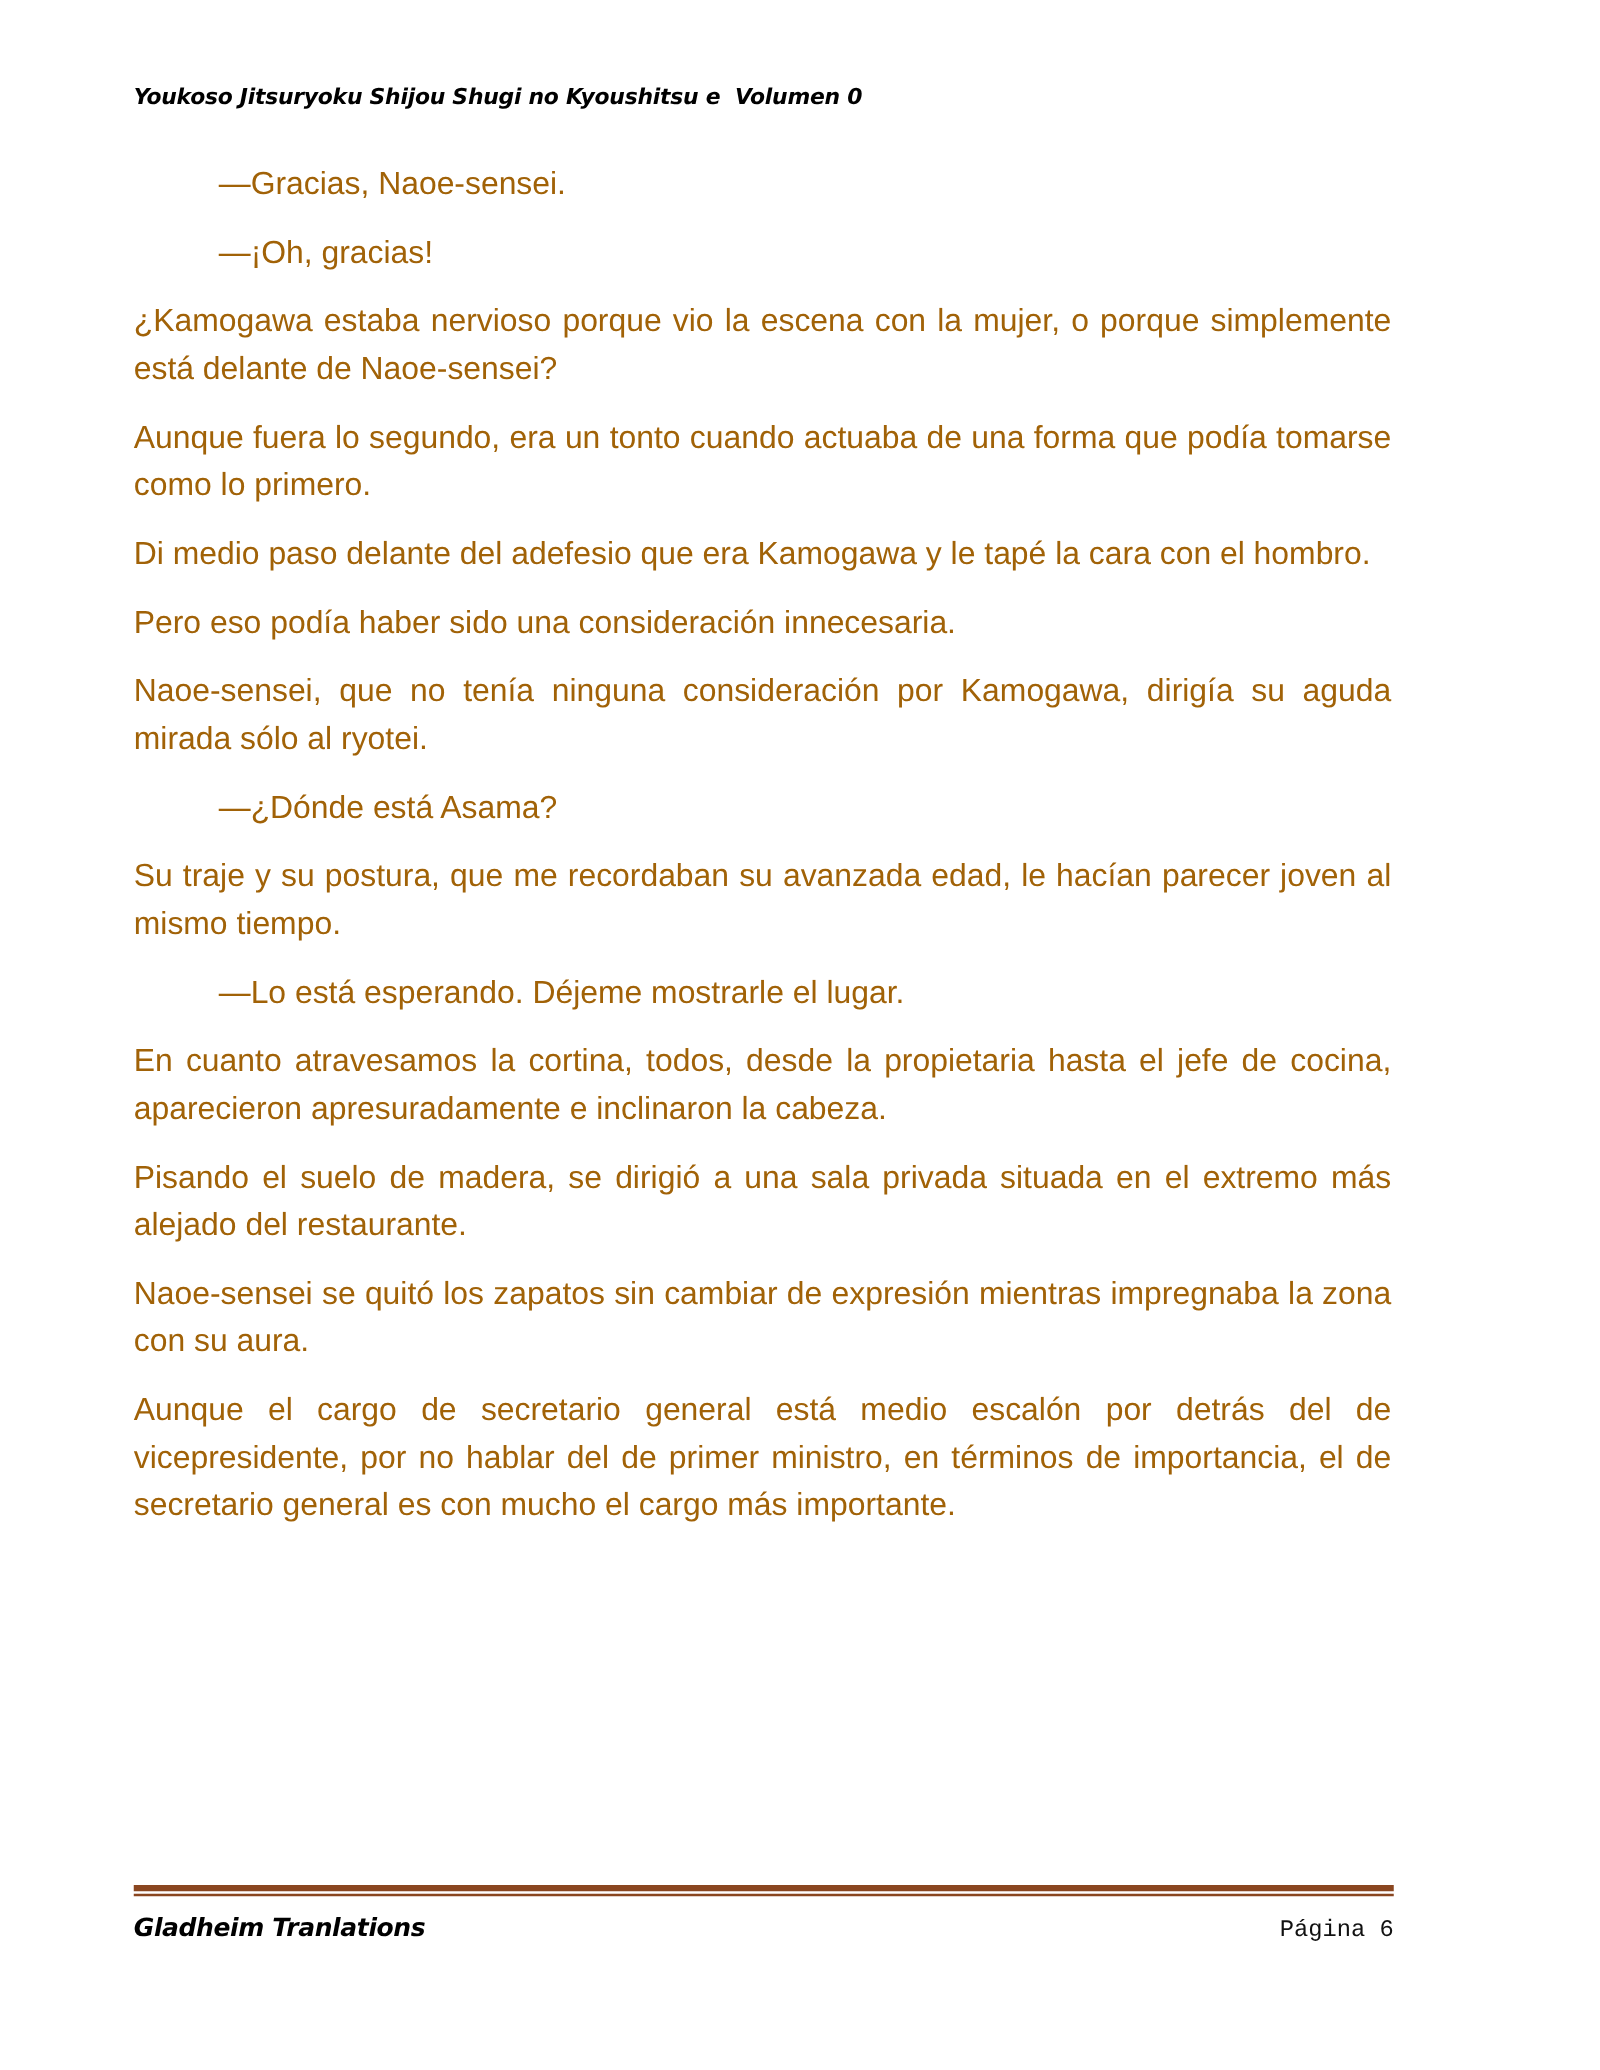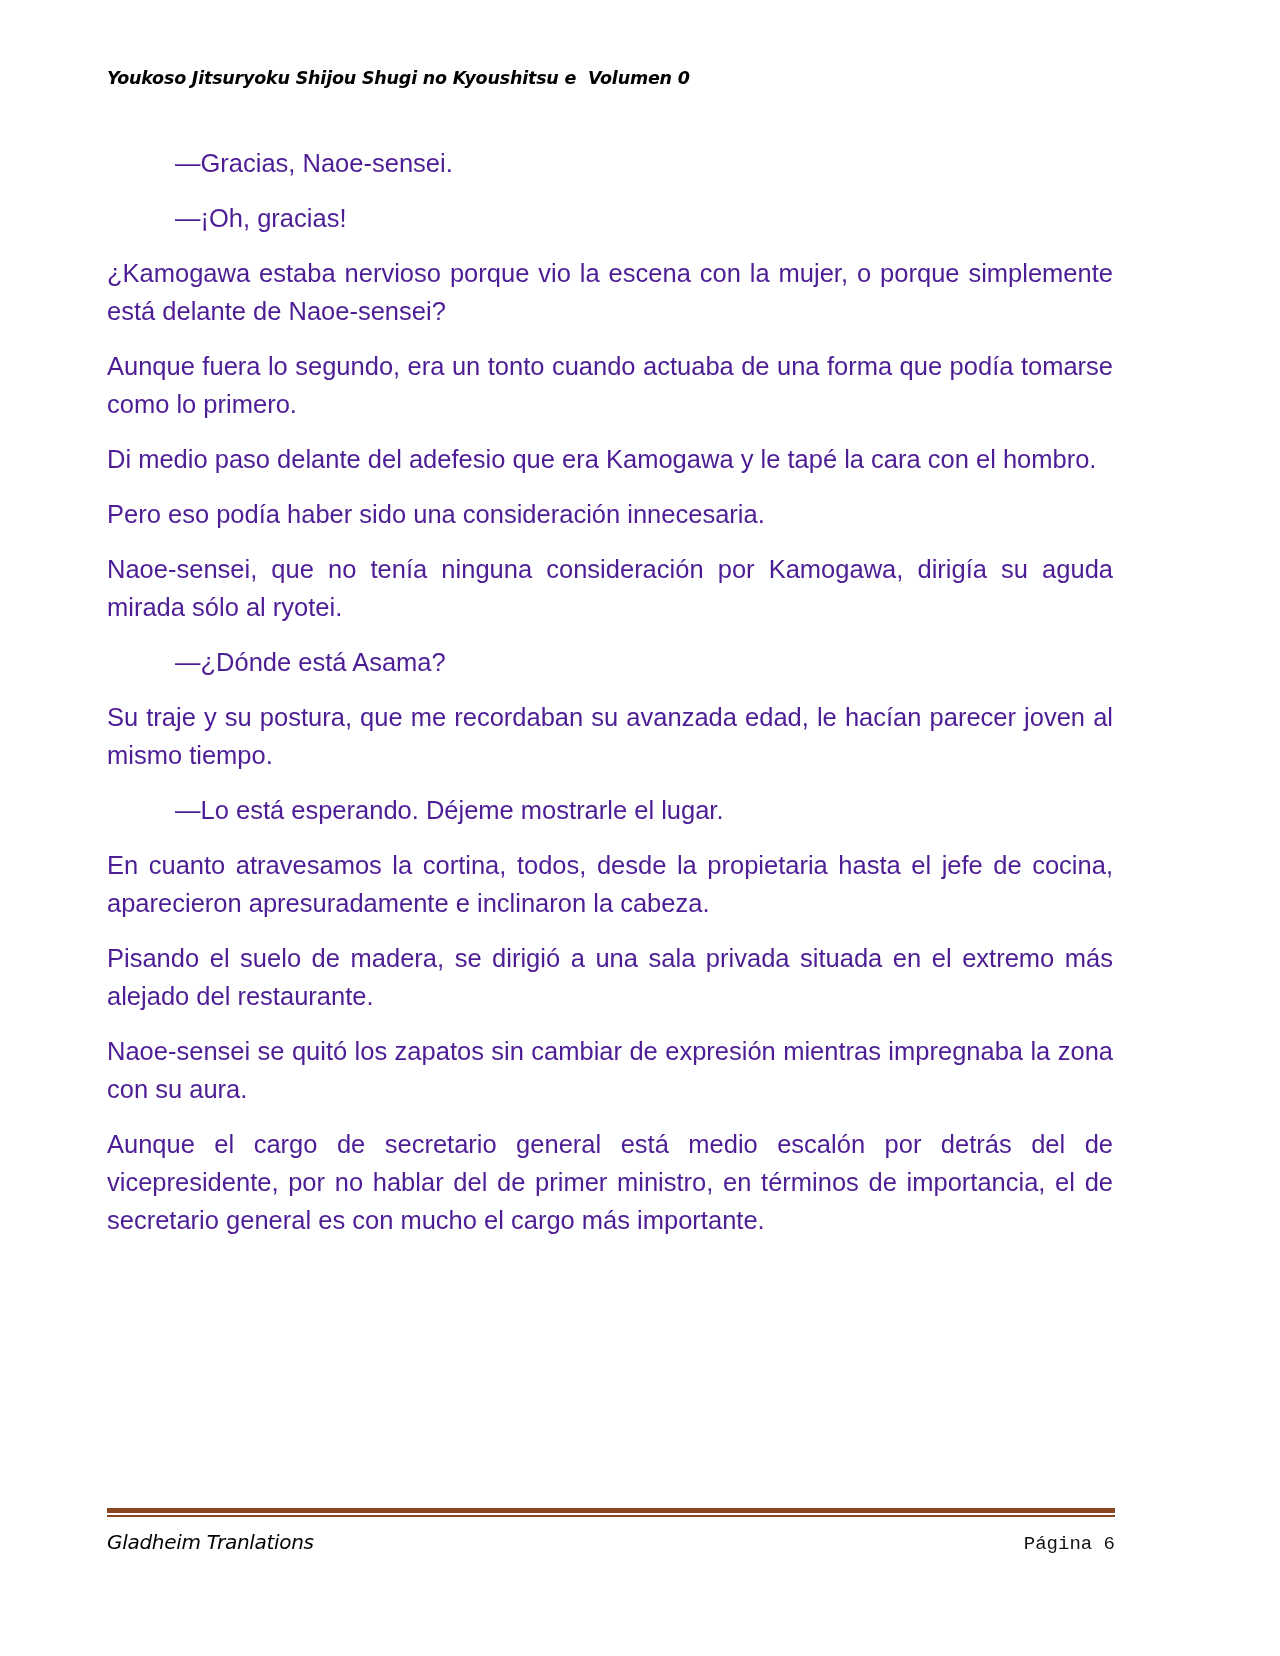--- a/index.html
+++ b/index.html
@@ -42,26 +42,26 @@
 
   
   .content {
     position: absolute;
     left: 107px;
     top: 128px;
     width: 1006px;
   }
 
   p.para {
-    margin: 16px 0 17px 0;
+    margin: 0 0 17px 0;
     font-size: 25.5px;
     line-height: 38px;
     text-align: justify;
     text-justify: inter-word;
-    color: #4c1d95;
+    color: #a16207;
     hyphens: none;
   }
   p.para:last-child { margin-bottom: 0; }
 
   
   p.para.dialogue {
     text-align: left;
     text-indent: 68px;
     margin-bottom: 17px;
   }
@@ -83,21 +83,21 @@
     padding-top: 2px;
     margin-bottom: 13px;
   }
   .footer-row {
     display: flex;
     align-items: baseline;
     justify-content: space-between;
   }
   .footer-left {
     font-family: "DejaVu Sans", sans-serif;
-    font-weight: normal;
+    font-weight: bold;
     font-style: italic;
     font-size: 20px;
     letter-spacing: -0.3px;
     color: #000;
   }
   .footer-right {
     font-family: Liberation Mono, monospace;
     font-size: 19px;
     color: #111;
   }

